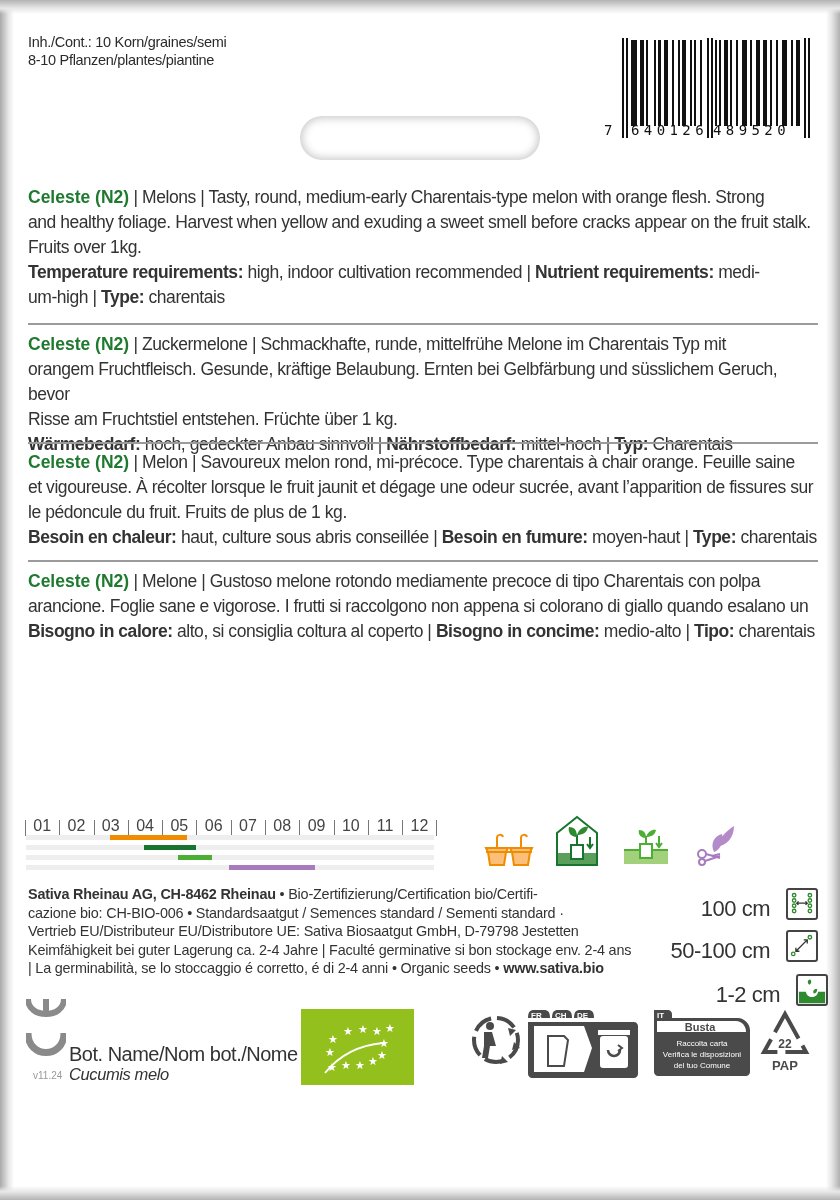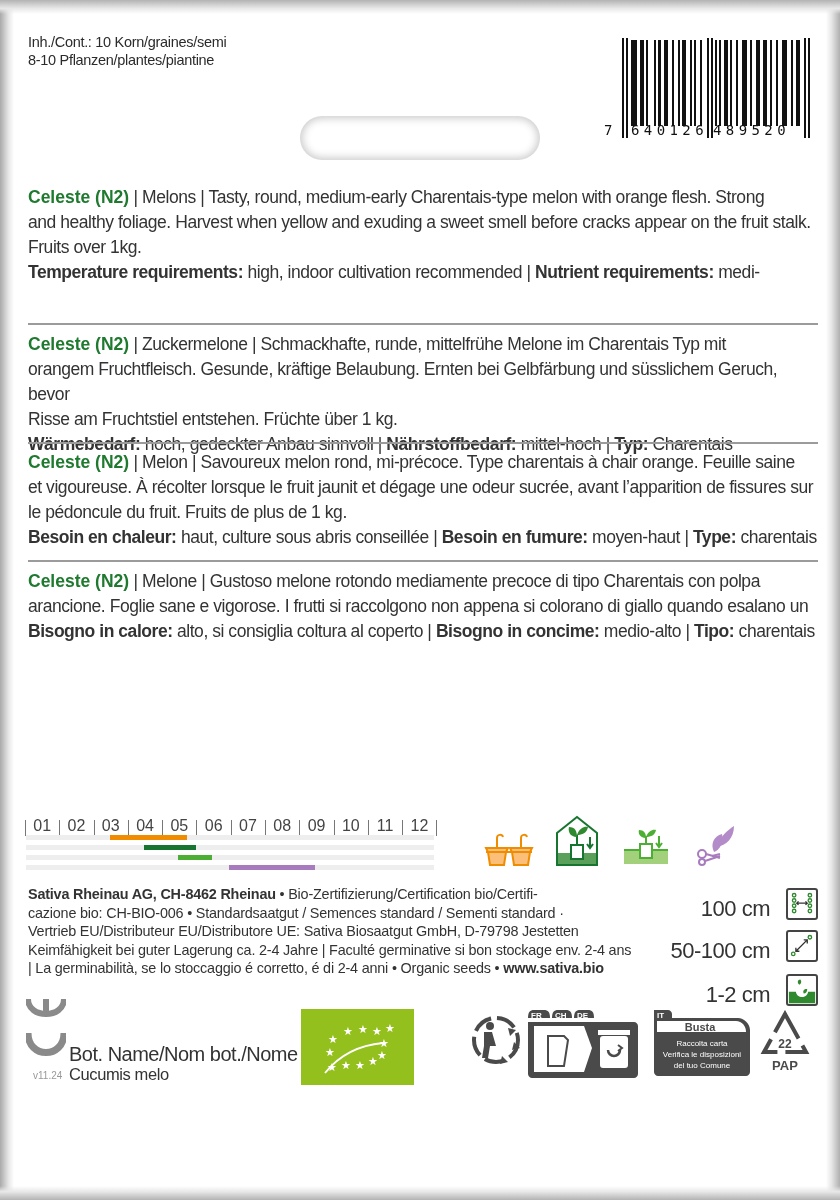--- a/index.html
+++ b/index.html
@@ -41,21 +41,21 @@
   .cal-bar { position:absolute; height:5px; }
   .icon { position:absolute; }
   .sp-row { position:absolute; right:0; width:160px; height:36px; }
   .sp-row .lbl { position:absolute; right:48px; top:8px; font-size:22px; letter-spacing:-0.5px; color:#333; white-space:nowrap; }
   .sp-row .ico { position:absolute; right:0; top:0; width:32px; height:32px; border:2px solid #444; border-radius:3px; box-sizing:border-box; background:#fff; }
 
   .company { position:absolute; left:28px; top:885px; width:640px; font-size:14.4px; line-height:18.5px; letter-spacing:-0.2px; color:#333; text-align:justify; }
   .company div { white-space:nowrap; }
 
   .bot-label { position:absolute; left:69px; top:1043px; font-size:20px; color:#333; letter-spacing:-0.5px; }
-  .bot-value { position:absolute; left:69px; top:1065px; font-size:16.5px; color:#333; letter-spacing:-0.4px; }
+  .bot-value { position:absolute; left:69px; top:1065px; font-size:16.5px; font-style:italic; color:#333; letter-spacing:-0.4px; }
   .version { position:absolute; left:33px; top:1070px; font-size:10px; color:#999; }
   .eu-logo { position:absolute; left:301px; top:1009px; width:113px; height:76px; background:#94c01e; }
 
   .recycle { position:absolute; top:1010px; }
 </style>
 </head>
 <body>
 
 <div class="edge-left"></div>
 <div class="edge-right"></div>
@@ -107,20 +107,21 @@
 </svg>
 <span class="barcode-num" style="left:604px;">7</span>
 <span class="barcode-num" style="left:631px;">640126</span>
 <span class="barcode-num" style="left:713px;">489520</span>
 
 <div class="lang-block" style="top:185px;">
   <div><span class="name">Celeste (N2)</span><span> | Melons | Tasty, round, medium-early Charentais-type melon with orange flesh. Strong</span></div>
   <div>and healthy foliage. Harvest when yellow and exuding a sweet smell before cracks appear on the fruit stalk.</div>
   <div>Fruits over 1kg.</div>
   <div><b>Temperature requirements:</b><span> high, indoor cultivation recommended | </span><b>Nutrient requirements:</b><span> medi-</span></div>
+  <div><span>um-high | </span><b>Type:</b><span> charentais</span></div>
 </div>
 <div class="divider" style="top:323px;"></div>
 
 <div class="lang-block" style="top:332px;">
   <div><span class="name">Celeste (N2)</span><span> | Zuckermelone | Schmackhafte, runde, mittelfrühe Melone im Charentais Typ mit</span></div>
   <div>orangem Fruchtfleisch. Gesunde, kräftige Belaubung. Ernten bei Gelbfärbung und süsslichem Geruch, bevor</div>
   <div>Risse am Fruchtstiel entstehen. Früchte über 1 kg.</div>
   <div><b>Wärmebedarf:</b><span> hoch, gedeckter Anbau sinnvoll | </span><b>Nährstoffbedarf:</b><span> mittel-hoch | </span><b>Typ:</b><span> Charentais</span></div>
 </div>
 <div class="divider" style="top:442px;"></div>
@@ -223,21 +224,21 @@
   </svg>
 </div>
 <div class="sp-row" style="right:22px; top:930px;">
   <span class="lbl">50-100 cm</span>
   <svg class="ico" viewBox="0 0 32 32">
     <circle cx="6" cy="25" r="2" fill="none" stroke="#2f8a2f" stroke-width="1.5"></circle>
     <circle cx="25" cy="6" r="2" fill="none" stroke="#2f8a2f" stroke-width="1.5"></circle>
     <path d="M9,22 L22,9 M9,18 V22 H13 M18,9 H22 V13" stroke="#333" stroke-width="1.5" fill="none"></path>
   </svg>
 </div>
-<div class="sp-row" style="right:22px; top:974px;">
+<div class="sp-row" style="right:12px; top:974px;">
   <span class="lbl">1-2 cm</span>
   <svg class="ico" viewBox="0 0 32 32">
     <path d="M1,18 H9 C10,26 22,26 23,18 H31 V31 H1 Z" fill="#2f8a2f"></path>
     <path d="M13,10 C10,8 11,4 14,4 C16,6 15,9 13,10 Z" fill="#2f8a2f"></path>
     <path d="M18,20 C16,16 20,14 22,15 C22,18 20,20 18,20 Z" fill="#2f8a2f"></path>
   </svg>
 </div>
 
 <div class="company">
   <div><b>Sativa Rheinau AG, CH-8462 Rheinau</b><span> • Bio-Zertifizierung/Certification bio/Certifi-</span></div>

